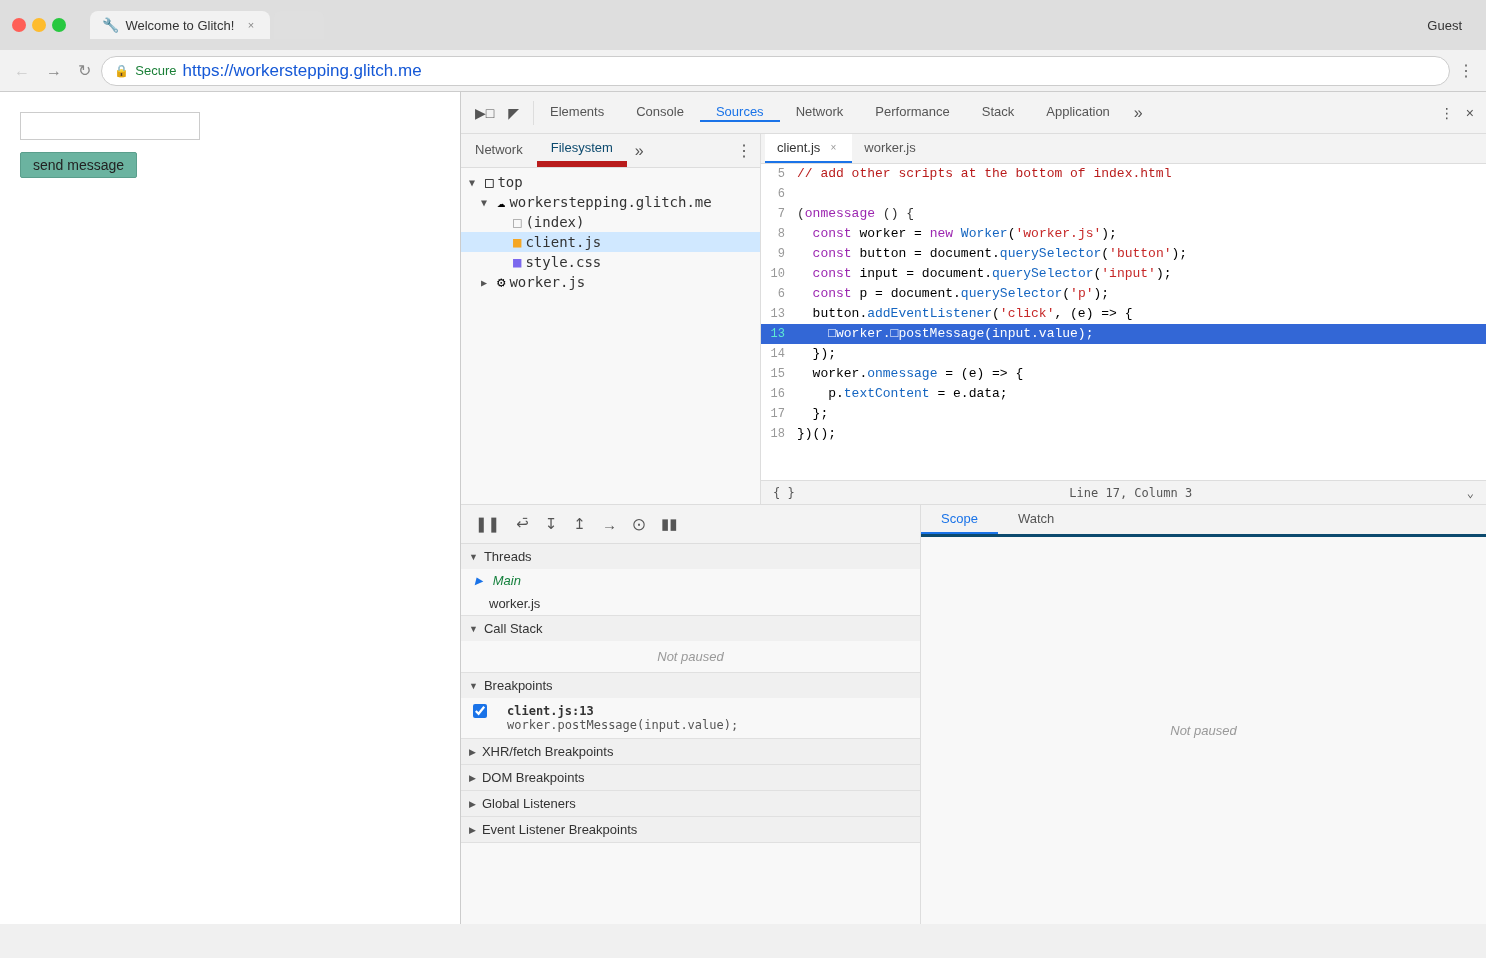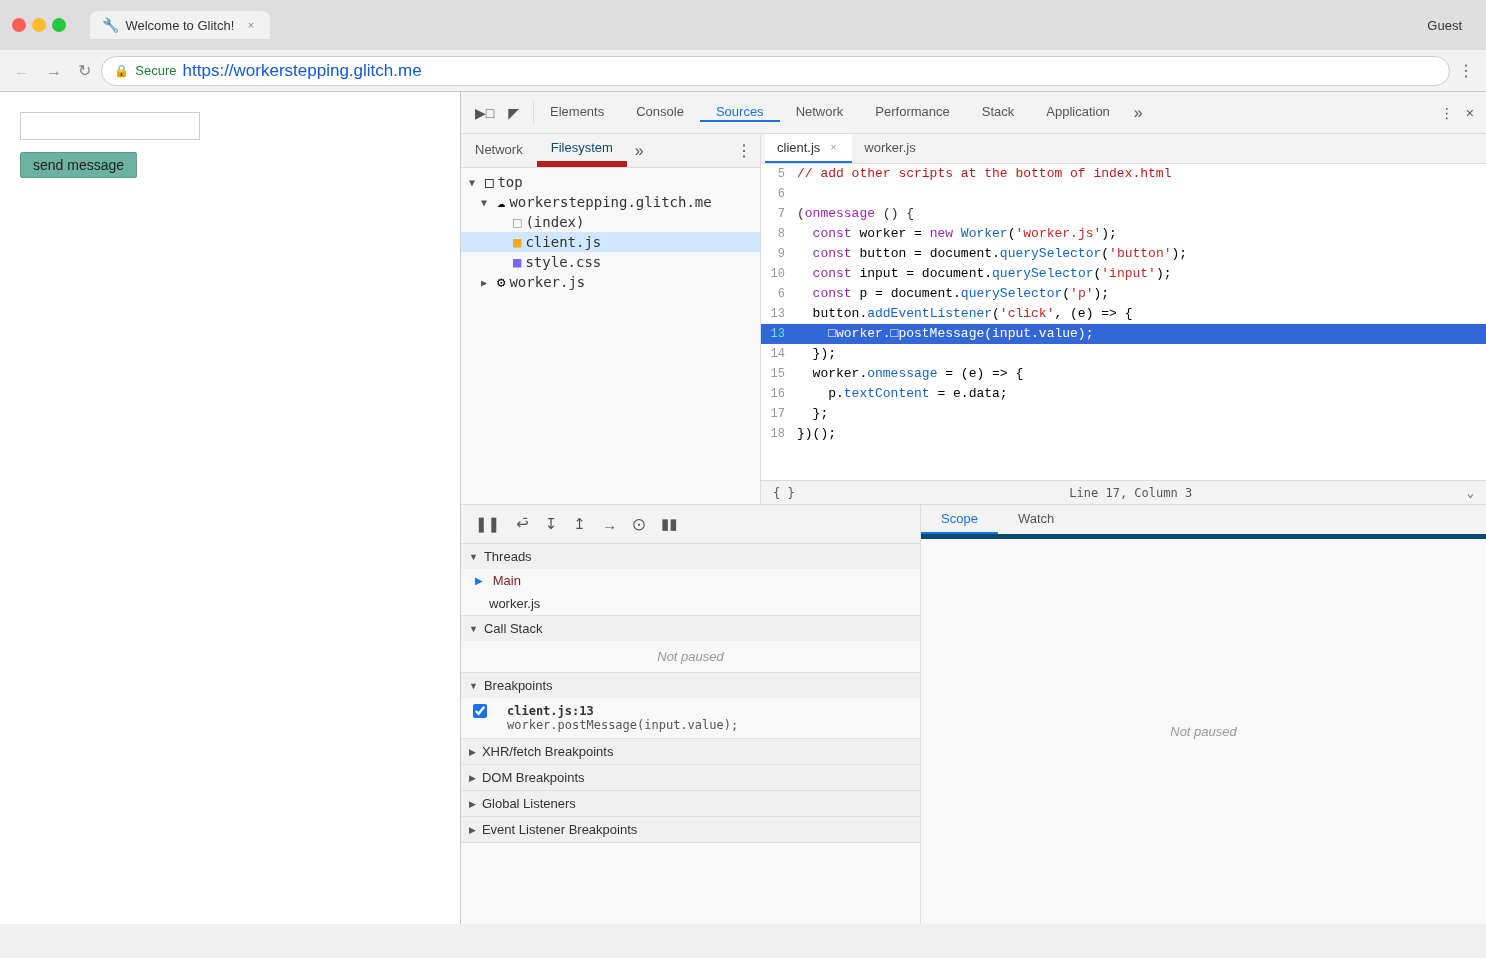--- a/index.html
+++ b/index.html
@@ -91,31 +91,31 @@
 
     
     .debugger-panel { width: 460px; flex-shrink: 0; border-right: 1px solid #ddd; display: flex; flex-direction: column; background: #f8f8f8; }
     .debugger-toolbar { display: flex; align-items: center; gap: 4px; padding: 6px 8px; border-bottom: 1px solid #ddd; background: #f3f3f3; }
     .debug-btn { background: none; border: none; cursor: pointer; color: #555; font-size: 15px; padding: 4px 6px; border-radius: 3px; }
     .debugger-content { flex: 1; overflow-y: auto; font-size: 13px; }
     .debug-section { border-bottom: 1px solid #e0e0e0; }
     .debug-section-header { display: flex; align-items: center; padding: 5px 8px; gap: 6px; background: #f0f0f0; cursor: pointer; font-size: 13px; color: #333; font-weight: 500; }
     .debug-arrow { font-size: 9px; color: #555; }
     .debug-item { padding: 4px 12px 4px 28px; font-size: 13px; color: #333; display: flex; align-items: center; gap: 6px; cursor: pointer; }
-    .debug-item.active { color: #7f1d1d; font-weight: 500; }
+    .debug-item.active { color: #15803d; font-weight: 500; font-style: italic; }
     .debug-item.active::before { content: '▶'; color: #1a73e8; font-size: 10px; margin-left: -14px; margin-right: 4px; }
     .debug-not-paused { color: #999; font-style: italic; padding: 8px 16px; text-align: center; }
     .breakpoint-item { padding: 4px 12px 4px 16px; font-size: 12px; color: #333; font-family: monospace; }
     .breakpoint-label { font-weight: 600; }
     .breakpoint-code { color: #555; padding-left: 28px; }
     .breakpoint-checkbox { accent-color: #1a73e8; width: 14px; height: 14px; }
 
     
     .scope-panel { flex: 1; display: flex; flex-direction: column; background: #f8f8f8; }
-    .scope-tabs { display: flex; border-bottom: 5px solid #0c4a6e; background: #f3f3f3; }
+    .scope-tabs { display: flex; border-bottom: 3px solid #0c4a6e; background: #f3f3f3; }
     .scope-tab { padding: 6px 20px; font-size: 13px; color: #555; cursor: pointer; border-bottom: 2px solid transparent; }
     .scope-tab.active { color: #1a73e8; border-bottom: 2px solid #1a73e8; }
     .scope-content { flex: 1; display: flex; align-items: center; justify-content: center; }
     .not-paused-text { color: #999; font-style: italic; font-size: 13px; }
   </style>
 </head>
 <body>
 
 <div>
 

